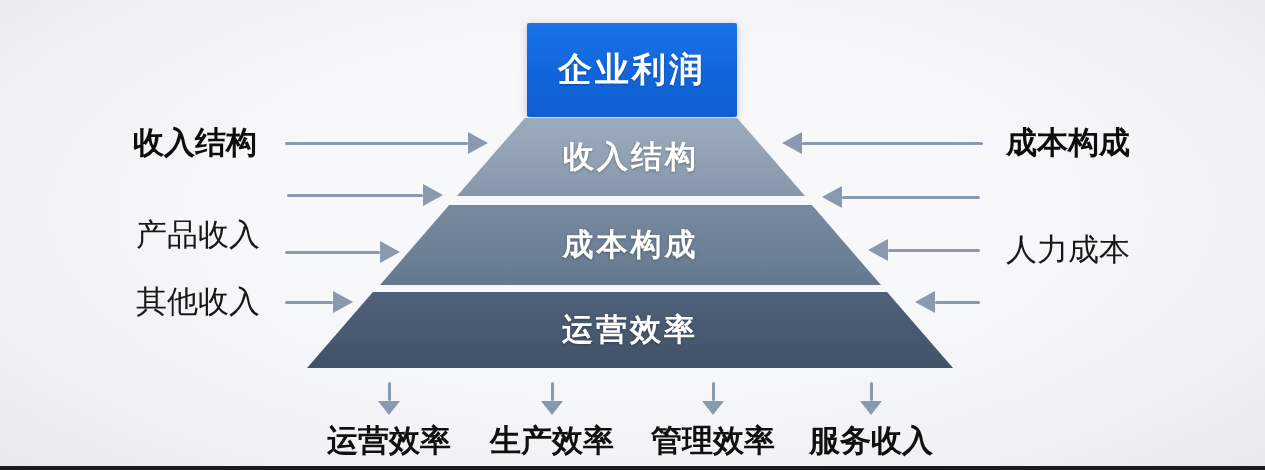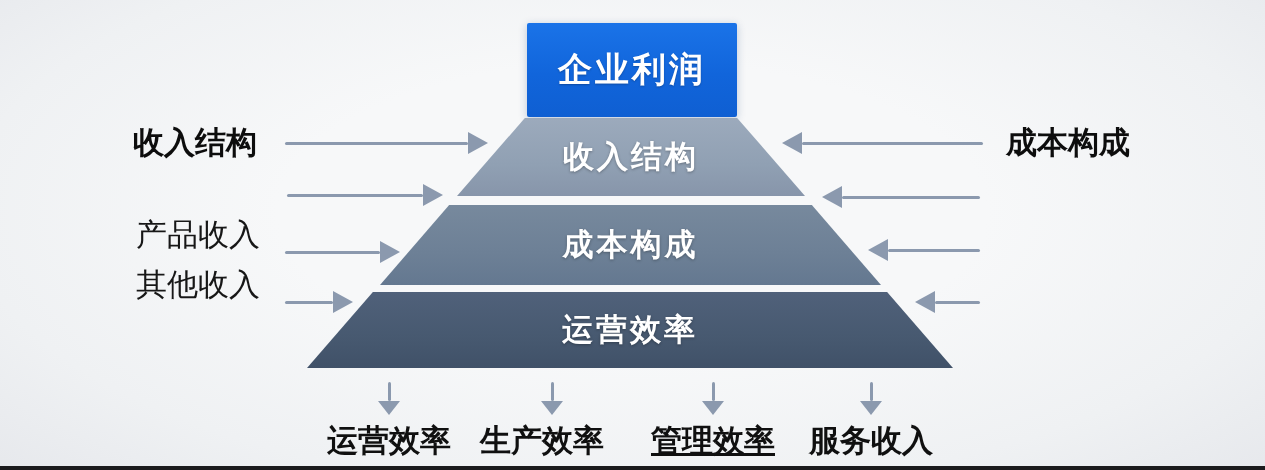--- a/index.html
+++ b/index.html
@@ -103,40 +103,41 @@
   </div>
   <div class="layer layer-2">
     <span>成本构成</span>
   </div>
   <div class="layer layer-3">
     <span>运营效率</span>
   </div>
 
   <div class="side-label bold" style="left:133px;top:127px;">收入结构</div>
   <div class="side-label" style="left:136px;top:179px;margin-top:40px;">产品收入</div>
-  <div class="side-label" style="left:136px;top:269px;">其他收入</div>
+  <div class="side-label" style="left:136px;top:286px;">其他收入</div>
 
   <div class="h-arrow" style="left:285px;top:143px;width:183px;">
     <div class="shaft"></div>
     <div class="head-right"></div>
   </div>
   <div class="h-arrow" style="left:287px;top:195px;width:136px;">
     <div class="shaft"></div>
     <div class="head-right"></div>
   </div>
   <div class="h-arrow" style="left:285px;top:252px;width:95px;">
     <div class="shaft"></div>
     <div class="head-right"></div>
   </div>
   <div class="h-arrow" style="left:285px;top:302px;width:48px;">
     <div class="shaft"></div>
     <div class="head-right"></div>
   </div>
 
   <div class="side-label bold" style="left:1006px;top:127px;">成本构成</div>
+  <div class="side-label" style="left:1006px;top:234px;">人力成本</div>
 
   <div class="h-arrow" style="left:802px;top:143px;width:181px;">
     <div class="shaft"></div>
     <div class="head-left"></div>
   </div>
   <div class="h-arrow" style="left:842px;top:197px;width:138px;">
     <div class="shaft"></div>
     <div class="head-left"></div>
   </div>
   <div class="h-arrow" style="left:888px;top:250px;width:92px;">
@@ -159,19 +160,19 @@
   <div class="v-arrow" style="left:713px;top:382px;">
     <div class="shaft"></div>
     <div class="head-down"></div>
   </div>
   <div class="v-arrow" style="left:871px;top:382px;">
     <div class="shaft"></div>
     <div class="head-down"></div>
   </div>
 
   <div class="bottom-label" style="left:309px;">运营效率</div>
-  <div class="bottom-label" style="left:462px;">生产效率</div>
-  <div class="bottom-label" style="left:633px;text-decoration:underline;">管理效率</div>
+  <div class="bottom-label" style="left:472px;">生产效率</div>
+  <div class="bottom-label" style="left:633px;">管理效率</div>
   <div class="bottom-label" style="left:791px;">服务收入</div>
 
   <div class="bottom-bar"></div>
 
 </div>
 
 </body></html>

